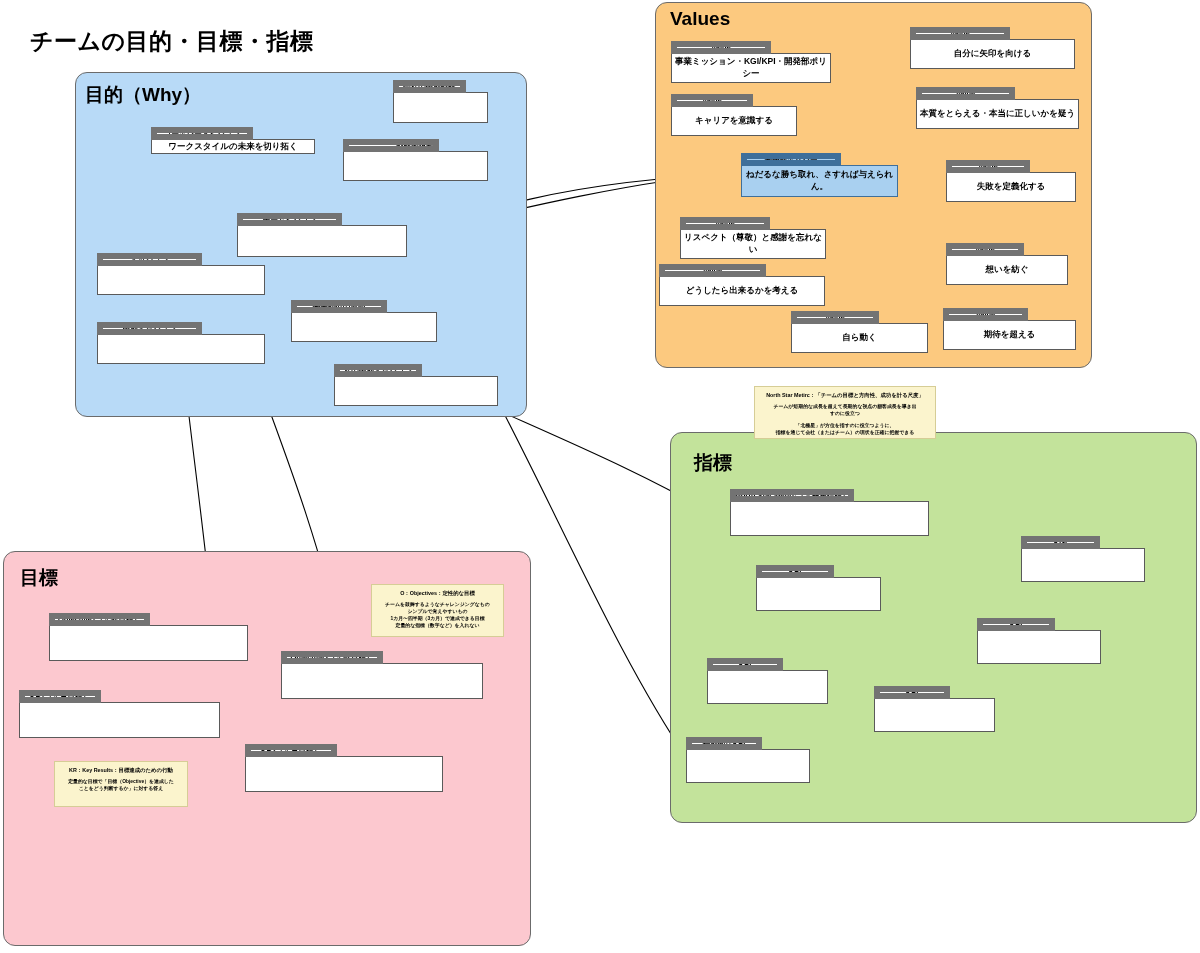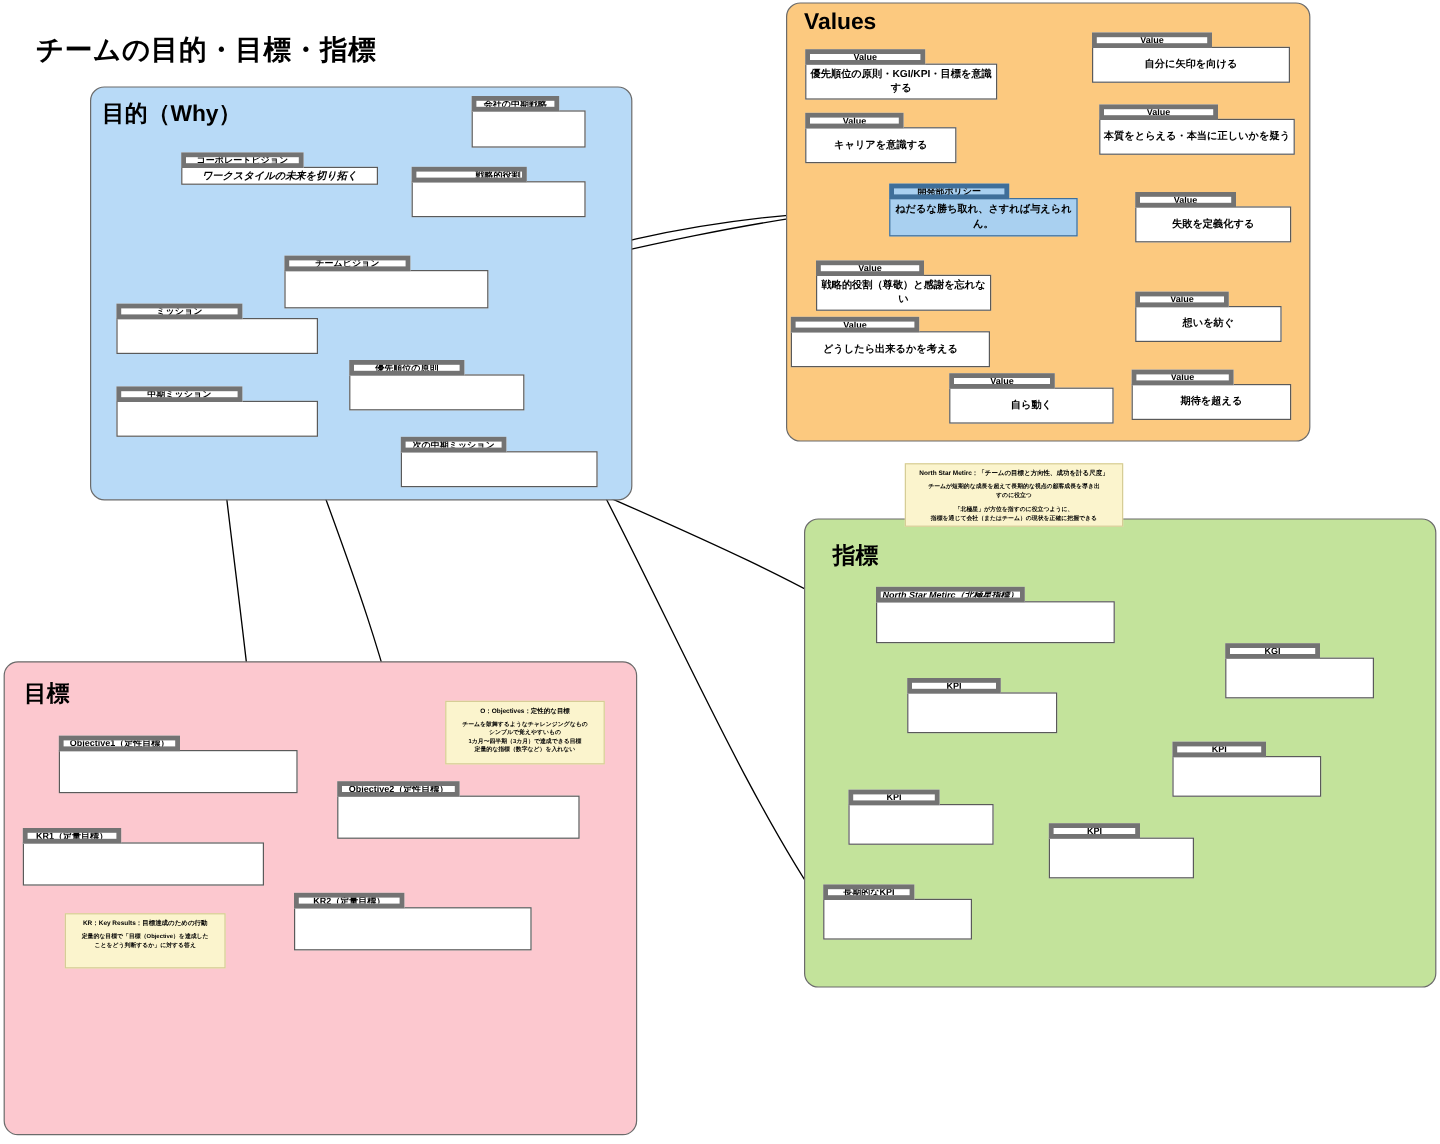--- a/index.html
+++ b/index.html
@@ -32,21 +32,21 @@
     font-size:19px;font-weight:bold;color:#000;
     white-space:nowrap;
   }
 
   
   .node{position:absolute;box-sizing:border-box;}
   .node .tab{
     position:absolute;left:0;top:0;
     height:13px;
     background:#ffffff;
-    border:4px solid #737373;
+    border:6px solid #737373;
     box-sizing:border-box;
     display:flex;align-items:center;justify-content:center;
     font-size:7.5px;font-weight:bold;color:#000;
     white-space:nowrap;overflow:hidden;
     z-index:3;
   }
   .node .body{
     position:absolute;left:0;top:12px;
     background:#ffffff;
     border:1px solid #5a5a5a;
@@ -135,21 +135,21 @@
   </div>
   <div class="panel-title" style="left:85px;top:82px;">目的（Why）</div>
 
   <div class="node" style="left:393px;top:80px;width:95px;height:43px;">
     <div class="tab" style="width:73px;">会社の中期戦略</div>
     <div class="body" style="width:95px;height:31px;"></div>
   </div>
 
   <div class="node" style="left:151px;top:127px;width:164px;height:44px;">
     <div class="tab" style="width:102px;">コーポレートビジョン</div>
-    <div class="body" style="width:164px;height:15px;font-style:italic;">ワークスタイルの未来を切り拓く</div>
+    <div class="body" style="width:164px;height:15px;">ワークスタイルの未来を切り拓く</div>
   </div>
 
   <div class="node" style="left:343px;top:139px;width:145px;height:42px;">
     <div class="tab" style="width:96px;padding-left:48px;">戦略的役割</div>
     <div class="body" style="width:145px;height:30px;"></div>
   </div>
 
   <div class="node" style="left:237px;top:213px;width:170px;height:44px;">
     <div class="tab" style="width:105px;">チームビジョン</div>
     <div class="body" style="width:170px;height:32px;"></div>
@@ -174,21 +174,21 @@
     <div class="tab" style="width:88px;font-family:Liberation Serif, serif;">次の中期ミッション</div>
     <div class="body" style="width:164px;height:30px;"></div>
   </div>
 
   <div class="panel" style="left:655px;top:2px;width:437px;height:366px;background:#fcc97f;">
   </div>
   <div class="panel-title" style="left:670px;top:8px;">Values</div>
 
   <div class="node" style="left:671px;top:41px;width:160px;height:42px;">
     <div class="tab" style="width:100px;">Value</div>
-    <div class="body" style="width:160px;height:30px;">優先順位の原則・KGI/KPI・目標を意識する</div>
+    <div class="body" style="width:160px;height:30px;">事業ミッション・KGI/KPI・開発部ポリシー</div>
   </div>
 
   <div class="node" style="left:910px;top:27px;width:165px;height:42px;">
     <div class="tab" style="width:100px;">Value</div>
     <div class="body" style="width:165px;height:30px;">自分に矢印を向ける</div>
   </div>
 
   <div class="node" style="left:671px;top:94px;width:126px;height:42px;">
     <div class="tab" style="width:82px;">Value</div>
     <div class="body" style="width:126px;height:30px;">キャリアを意識する</div>
@@ -204,21 +204,21 @@
     <div class="body" style="width:157px;height:32px;">ねだるな勝ち取れ、さすれば与えられん。</div>
   </div>
 
   <div class="node" style="left:946px;top:160px;width:130px;height:42px;">
     <div class="tab" style="width:84px;">Value</div>
     <div class="body" style="width:130px;height:30px;">失敗を定義化する</div>
   </div>
 
   <div class="node" style="left:680px;top:217px;width:146px;height:42px;">
     <div class="tab" style="width:90px;">Value</div>
-    <div class="body" style="width:146px;height:30px;">戦略的役割（尊敬）と感謝を忘れない</div>
+    <div class="body" style="width:146px;height:30px;">リスペクト（尊敬）と感謝を忘れない</div>
   </div>
 
   <div class="node" style="left:946px;top:243px;width:122px;height:42px;">
     <div class="tab" style="width:78px;">Value</div>
     <div class="body" style="width:122px;height:30px;">想いを紡ぐ</div>
   </div>
 
   <div class="node" style="left:659px;top:264px;width:166px;height:42px;">
     <div class="tab" style="width:107px;">Value</div>
     <div class="body" style="width:166px;height:30px;">どうしたら出来るかを考える</div>

